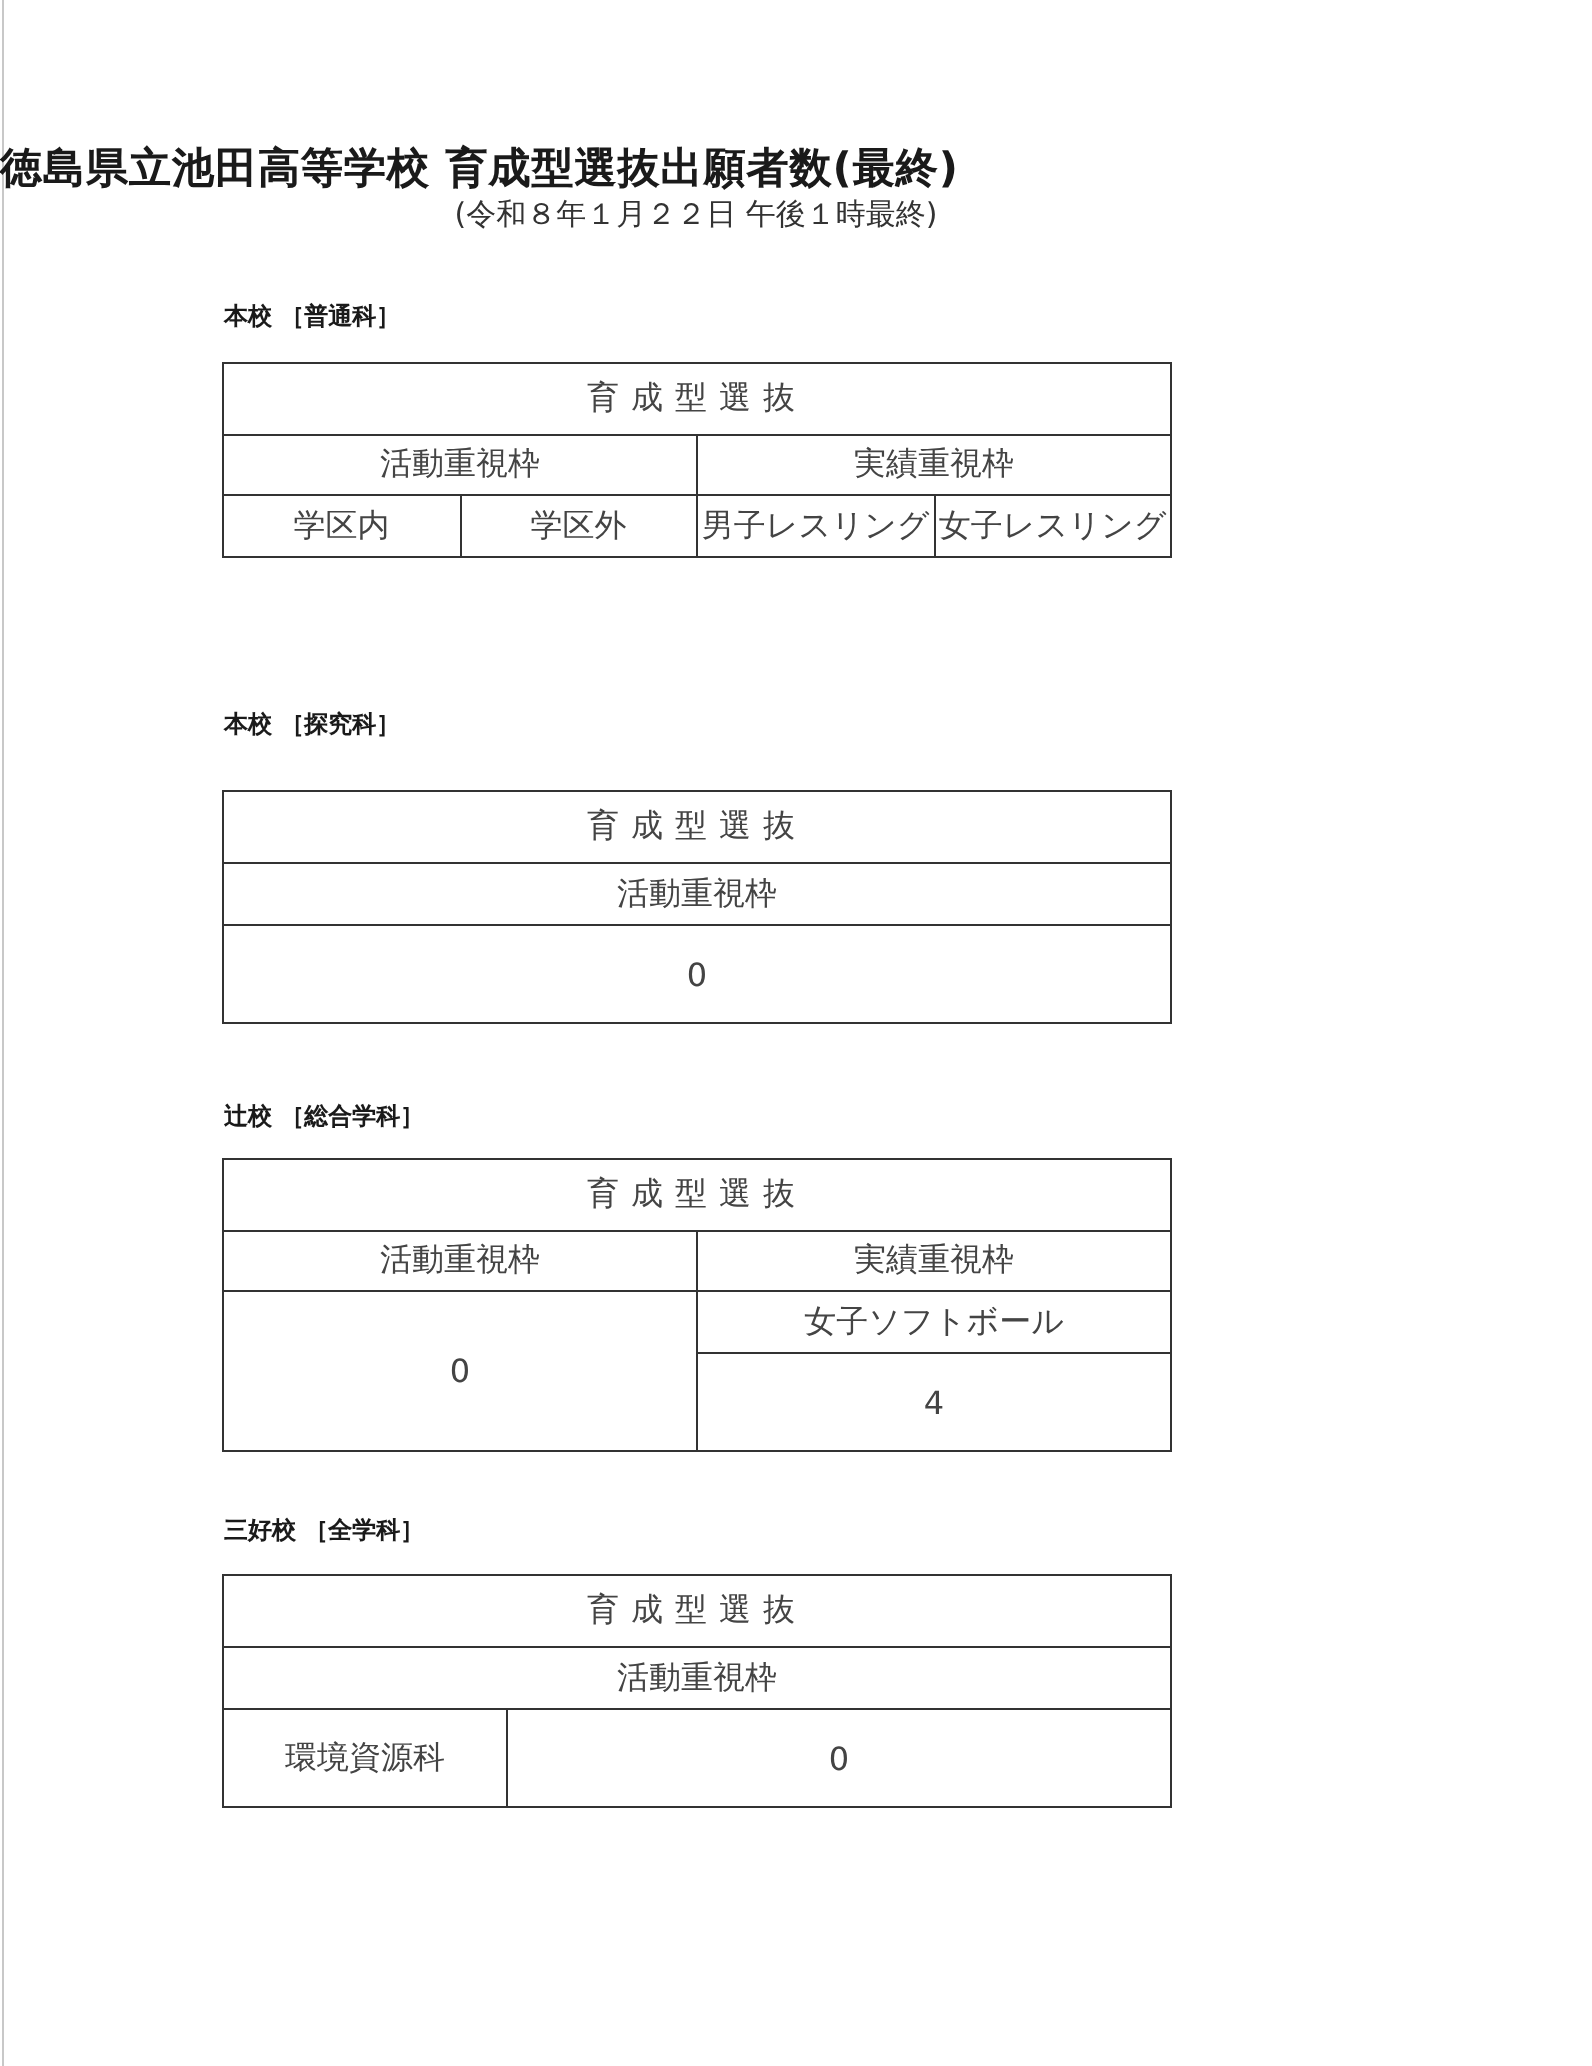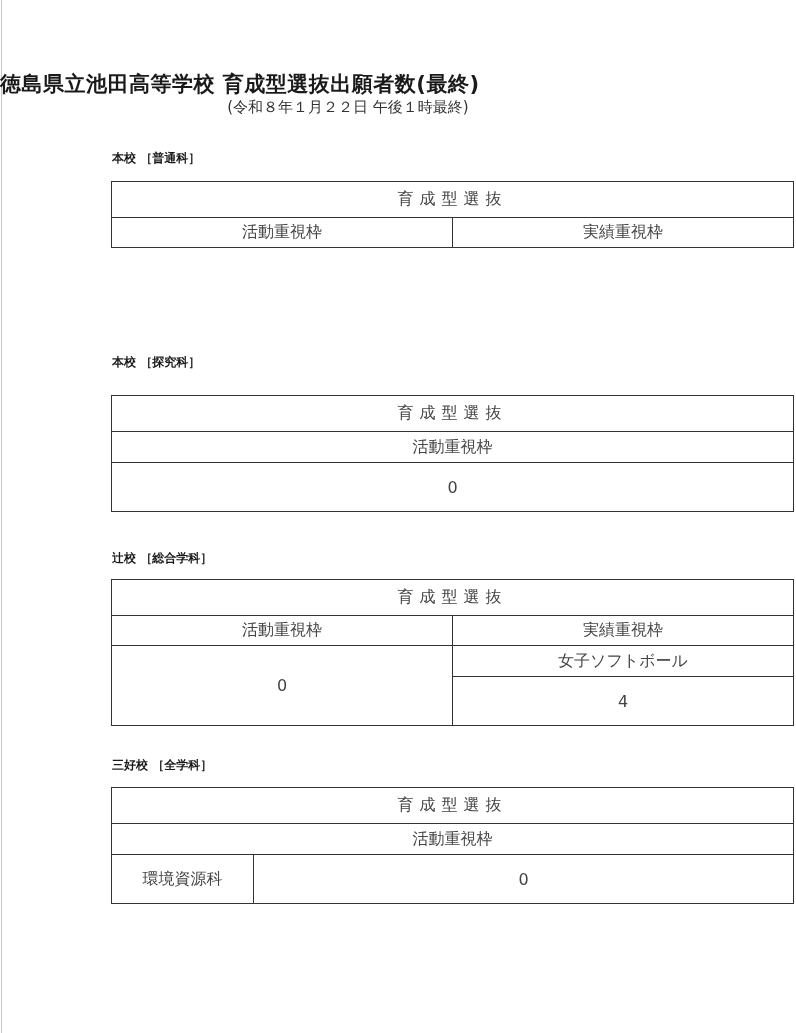--- a/index.html
+++ b/index.html
@@ -13,21 +13,21 @@
       font-size: 21px; font-weight: bold; color: #1a1a1a; letter-spacing: 0.5px;
     }
     .subtitle {
       position: absolute; top: 98px; left: 0; width: 696px; text-align: center;
       font-size: 15px; color: #333;
     }
     .section-label {
       position: absolute; left: 112px; font-size: 12px; font-weight: bold; color: #1a1a1a;
     }
     table.t {
-      position: absolute; left: 111px; width: 683px; border-collapse: collapse; table-layout: fixed;
+      position: absolute; left: 111px; width: 475px; border-collapse: collapse; table-layout: fixed;
     }
     table.t td {
       border: 1.5px solid #333; text-align: center; padding: 0; color: #444; font-size: 16px;
       font-weight: normal;
     }
     td.h1 { letter-spacing: 6px; font-size: 17px; }
     td.num { font-size: 24px; color: #333; }
     td.rowlabel { font-size: 16px; }
   </style>
 </head>
@@ -40,20 +40,26 @@
 
 <div class="section-label" style="top:150px;">本校 ［普通科］</div>
 <table class="t" style="top:181px;">
   <tbody>
       <tr style="height:36px;">
     <td colspan="4" class="h1">育成型選抜</td>
   </tr>
   <tr style="height:30px;">
     <td colspan="2">活動重視枠</td>
     <td colspan="2">実績重視枠</td>
+  </tr>
+  <tr style="height:31px;">
+    <td>学区内</td>
+    <td>学区外</td>
+    <td>男子レスリング</td>
+    <td>女子レスリング</td>
   </tr>
 </tbody>
   </table>
 
 <div class="section-label" style="top:354px;">本校 ［探究科］</div>
 <table class="t" style="top:395px;">
   <tbody>
       <tr style="height:36px;">
     <td class="h1">育成型選抜</td>
   </tr>

